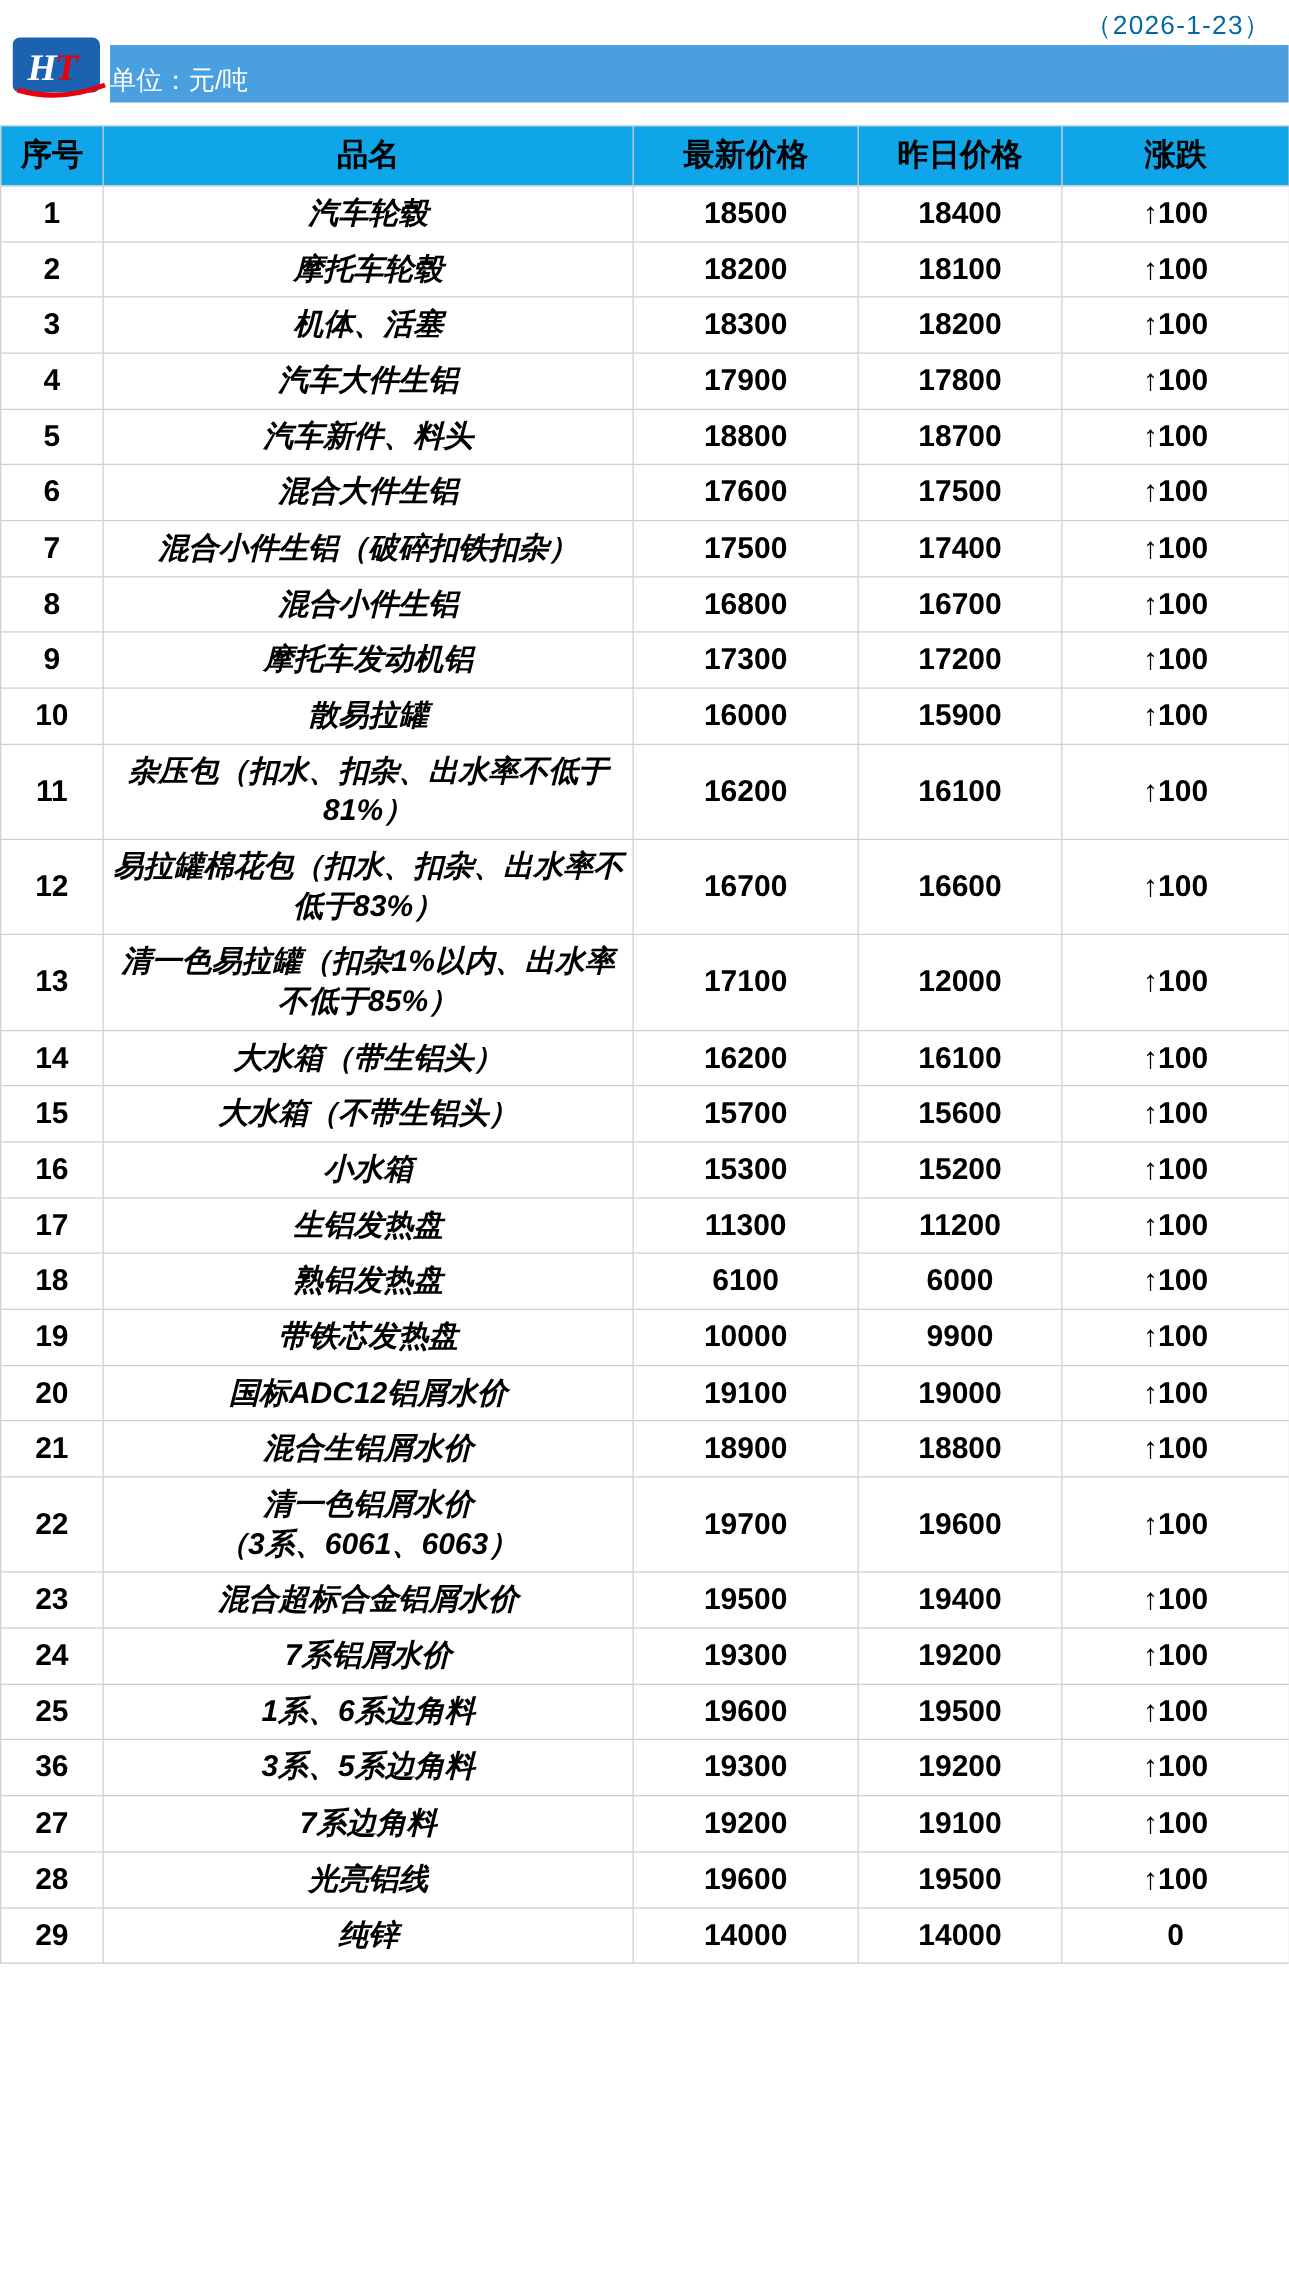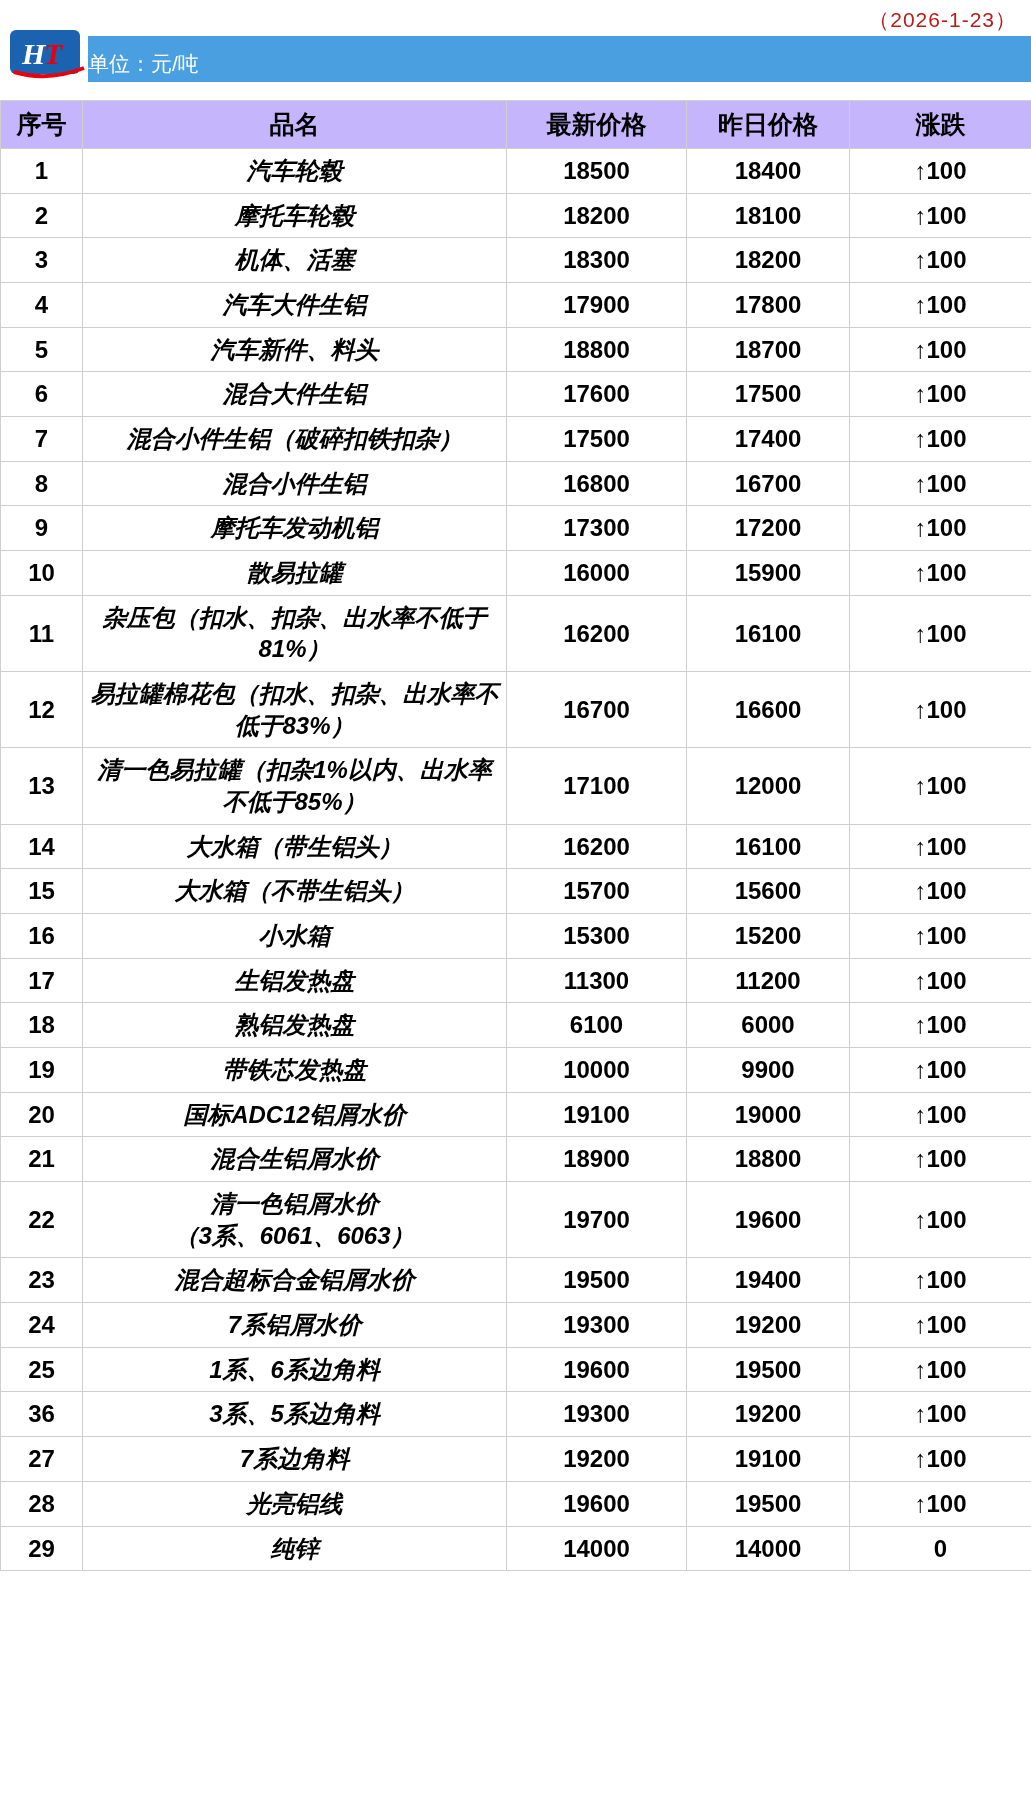--- a/index.html
+++ b/index.html
@@ -17,21 +17,21 @@
   
   .header {
     position: relative;
     height: 100px;
     width: 100%;
   }
   .date-line {
     position: absolute;
     right: 14px;
     top: 6px;
-    color: #b91c1c;
+    color: #0369a1;
     font-size: 21px;
     letter-spacing: 1px;
     font-family: "Liberation Sans", sans-serif;
   }
   .logo {
     position: absolute;
     left: 10px;
     top: 28px;
     width: 78px;
     height: 52px;
@@ -74,21 +74,21 @@
     vertical-align: middle;
     font-size: 24px;
     font-weight: bold;
     color: #000000;
     padding: 6px 4px;
     line-height: 1.32;
   }
   table.price thead th {
     height: 48px;
     font-size: 25px;
-    background: #c4b5fd;
+    background: #0ea5e9;
   }
   table.price tbody td {
     height: 43px;
   }
   td.name {
     font-size: 23px;
     padding: 7px 8px;
     font-style: italic;
   }
   td.new-price { color: #e8000d; }

